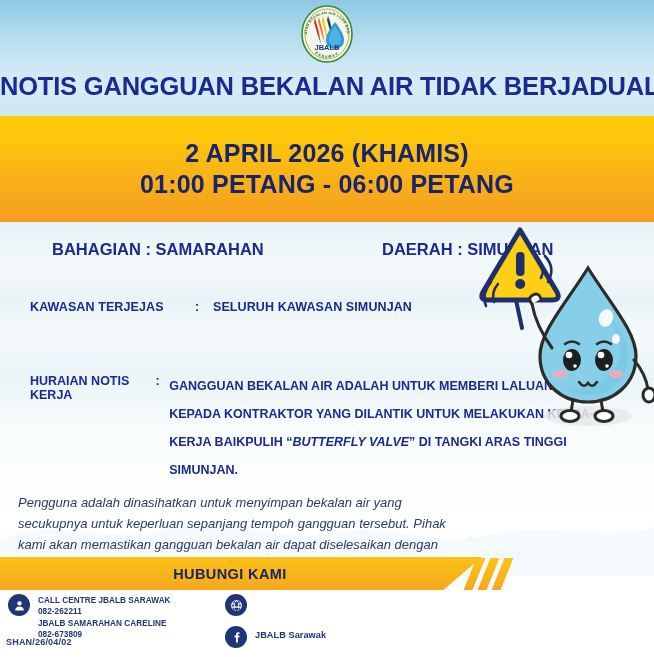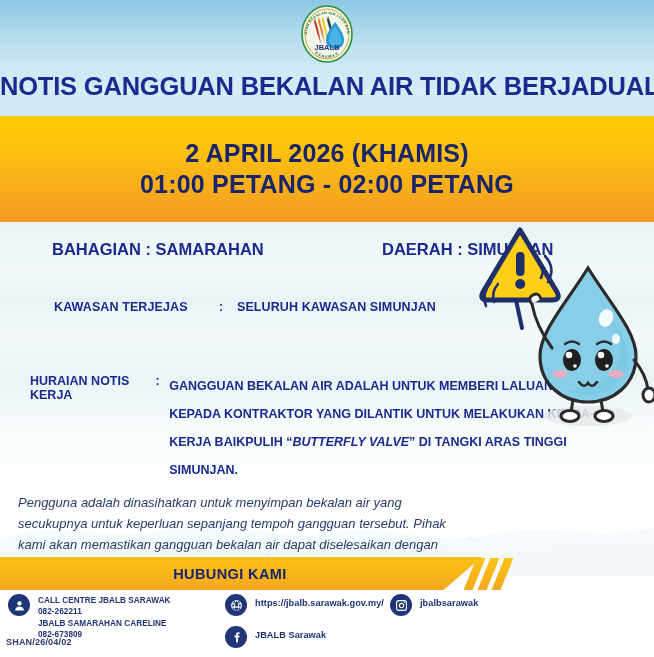--- a/index.html
+++ b/index.html
@@ -100,21 +100,21 @@
   .row-area {
     position:absolute;
     top:78px; left:0; right:0;
     display:flex;
     padding-left:30px;
     font-size:12.5px;
     font-weight:bold;
     color:#1a2a8f;
     letter-spacing:0.1px;
   }
-  .row-area .lbl  { width:165px;margin-left:24px; }
+  .row-area .lbl  { width:165px; }
   .row-area .colon{ width:18px; }
   .row-area .val  { flex:1; }
 
   .row-desc {
     position:absolute;
     top:150px; left:0; right:0;
     display:flex;
     padding-left:30px;
     padding-right:60px;
     font-size:12.5px;
@@ -251,21 +251,21 @@
           <textPath href="#arcBot" startOffset="50%" text-anchor="middle">SARAWAK</textPath>
         </text>
       </svg>
     </div>
 
     <div class="headline">NOTIS GANGGUAN BEKALAN AIR TIDAK BERJADUAL</div>
   </div>
 
   <div class="date-band">
     <div class="date-line">2 APRIL 2026 (KHAMIS)</div>
-    <div class="time-line">01:00 PETANG - 02:00 PETANG</div>
+    <div class="time-line">01:00 PETANG - 06:00 PETANG</div>
   </div>
 
   <div class="body-area">
 
     <div class="splash">
       <svg viewBox="0 0 654 120" width="654" height="120" preserveAspectRatio="none">
         <g fill="#ffffff" opacity="0">
           <rect width="654" height="120"></rect>
         </g>
       </svg>
@@ -394,33 +394,22 @@
         <span>082-673809</span>
       </span>
     </div>
 
     <div class="citem c-web">
       <span class="cbadge">
         <svg viewBox="0 0 24 24">
             <path d="M12 2a10 10 0 100 20 10 10 0 000-20zm0 2c1.5 0 3 2.5 3.4 6H8.6C9 6.5 10.5 4 12 4zM4.3 10h3.2c-.1 1.3-.1 2.7 0 4H4.3a8 8 0 010-4zm0 6h3.4c.4 2.5 1.3 4.4 2.1 5.4A8 8 0 014.3 16zm7.7 5.9c-1.5 0-3-2.4-3.4-5.9h6.8c-.4 3.5-1.9 5.9-3.4 5.9zM9.5 14a24 24 0 010-4h5c.1 1.3.1 2.7 0 4h-5zm4.7 7.4c.8-1 1.7-2.9 2.1-5.4h3.4a8 8 0 01-5.5 5.4zM16.5 14c.1-1.3.1-2.7 0-4h3.2a8 8 0 010 4h-3.2zm2.4-6h-3.1c-.4-2.5-1.3-4.4-2.1-5.4A8 8 0 0118.9 8zM10.3 2.6C9.5 3.6 8.6 5.5 8.2 8H5.1a8 8 0 015.2-5.4z"></path>
           </svg>
       </span>
-      <span class="txt txt-lg">https://jbalb.sarawak.gov.my/</span>
-    </div>
-
-    <div class="citem c-ig">
-      <span class="cbadge">
-        <svg viewBox="0 0 24 24">
-          <path d="M7 2h10a5 5 0 015 5v10a5 5 0 01-5 5H7a5 5 0 01-5-5V7a5 5 0 015-5zm0 2a3 3 0 00-3 3v10a3 3 0 003 3h10a3 3 0 003-3V7a3 3 0 00-3-3H7z"></path>
-          <path d="M12 7a5 5 0 110 10 5 5 0 010-10zm0 2a3 3 0 100 6 3 3 0 000-6z"></path>
-          <circle cx="17.5" cy="6.5" r="1.2"></circle>
-        </svg>
-      </span>
-      <span class="txt txt-lg">jbalbsarawak</span>
-    </div>
+    </div>
+
 
     <div class="citem c-fb">
       <span class="cbadge">
         <svg viewBox="0 0 24 24">
             <path d="M14.5 8.5V6.8c0-.8.2-1.3 1.4-1.3h1.6V2.6c-.3 0-1.3-.1-2.4-.1-2.4 0-4 1.5-4 4.2v1.8H8.5V12h2.6v9h3.4v-9h2.6l.4-3.5h-3z"></path>
           </svg>
       </span>
       <span class="txt txt-lg">JBALB Sarawak</span>
     </div>
 

